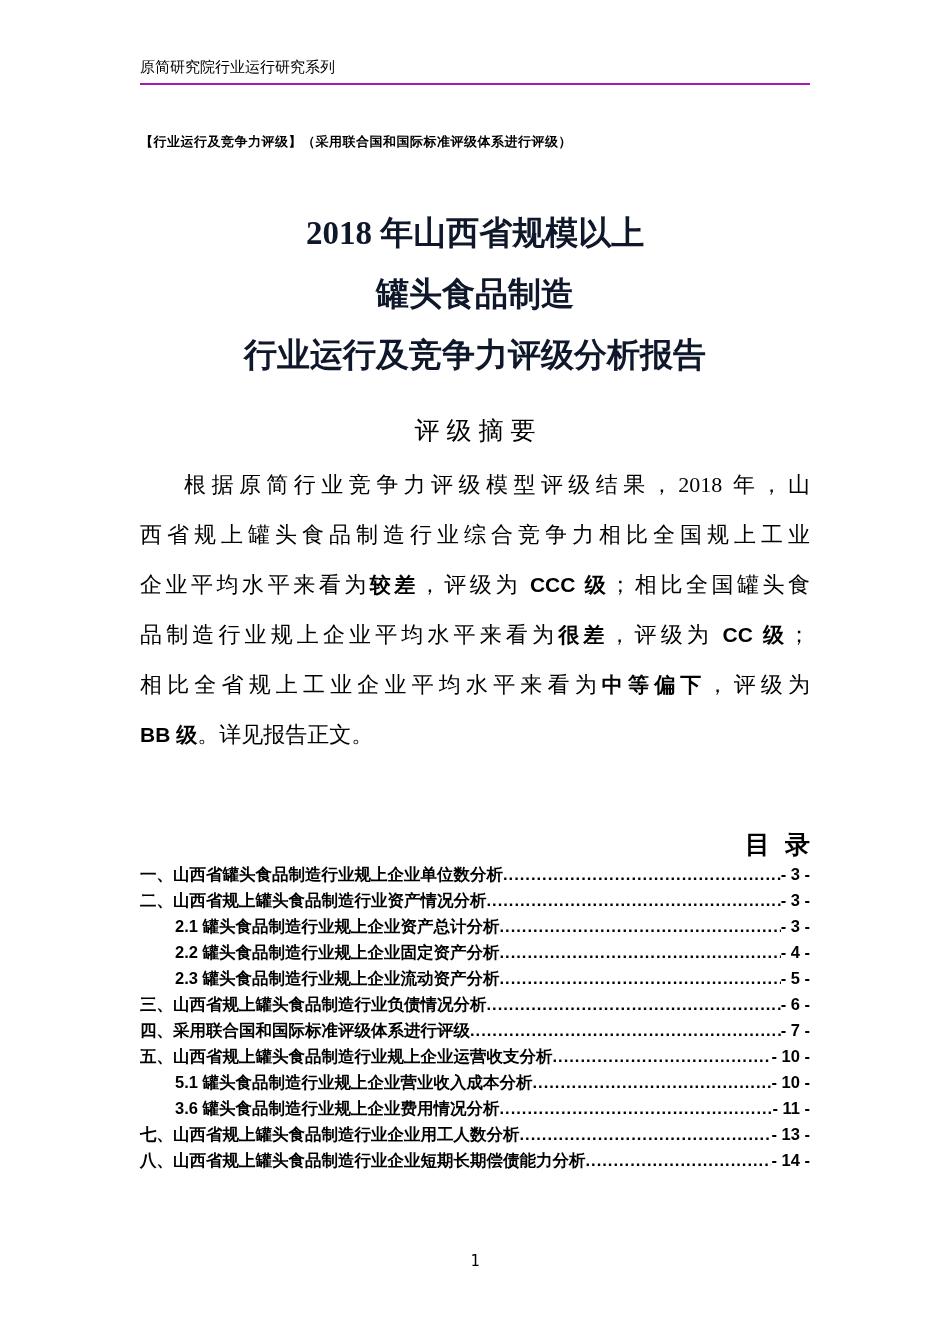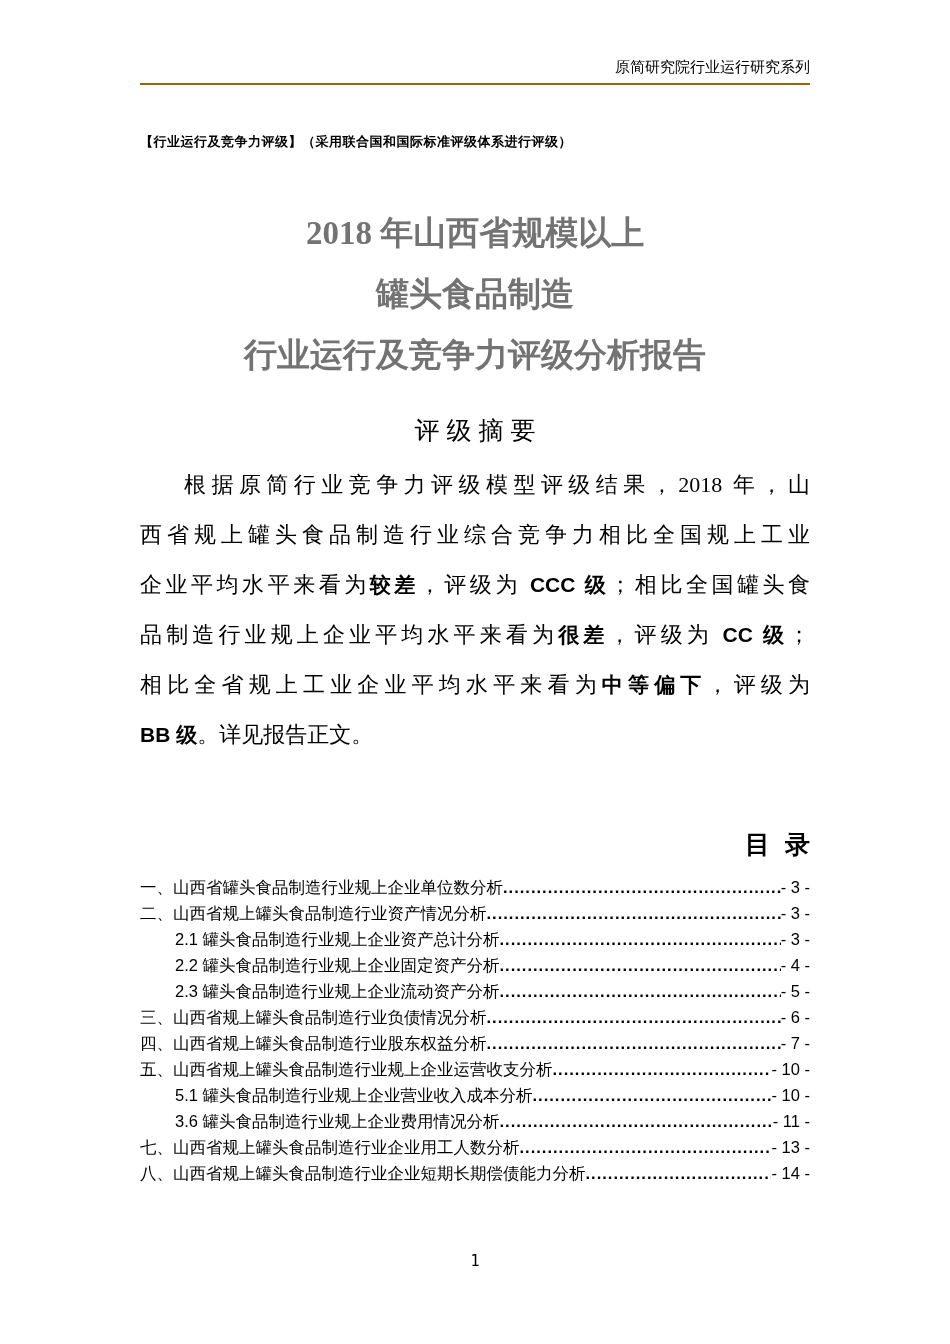--- a/index.html
+++ b/index.html
@@ -15,26 +15,26 @@
   .page {
     position: relative;
     width: 950px;
     height: 1344px;
     padding: 58px 140px 0 140px;
   }
 
   
   .page-header {
     display: flex;
-    justify-content: flex-end;
+    justify-content: flex-start;
     align-items: flex-end;
     font-family: "Liberation Sans", "DejaVu Sans", sans-serif;
     font-size: 15px;
     padding-bottom: 6px;
-    border-bottom: 2px solid #a16207;
+    border-bottom: 2px solid #a21caf;
   }
 
   
   .report-subtitle {
     margin-top: 48px;
     font-family: "Liberation Sans", "DejaVu Sans", sans-serif;
     font-weight: bold;
     font-size: 13px;
     letter-spacing: 0.5px;
   }
@@ -72,23 +72,22 @@
 
   
   .toc-heading {
     margin-top: 68px;
     text-align: right;
     font-family: Liberation Mono, monospace;
     font-weight: bold;
     font-size: 25px;
   }
   .toc-list {
-    margin-top: 13px;
-    font-family: "Liberation Sans", "DejaVu Sans", sans-serif;
-    font-weight: normal;
+    font-family: "Liberation Sans", "DejaVu Sans", sans-serif;
+    font-weight: bold;
     font-size: 16.5px;
   }
   .toc-entry {
     display: flex;
     align-items: baseline;
     height: 26px;
     line-height: 26px;
     cursor: pointer;
   }
   .toc-entry.level2 { padding-left: 35px; }
@@ -122,21 +121,21 @@
 
 <div class="page">
 
   <div class="page-header">
     <span>原简研究院</span>
     <span>行业运行研究系列</span>
   </div>
 
   <div class="report-subtitle">【行业运行及竞争力评级】（采用联合国和国际标准评级体系进行评级）</div>
 
-  <div class="report-title" id="report-title" style="color: #737373;">
+  <div class="report-title" id="report-title" style="color: #0f172a;">
     <div>2018 年山西省规模以上</div>
     <div>罐头食品制造</div>
     <div>行业运行及竞争力评级分析报告</div>
   </div>
 
   <div class="summary-heading">评 级 摘 要</div>
 
   <div class="summary-para" id="summary-para">
       <div class="para-line first"><span>根据原简行业竞争力评级模型评级结果，2018 年，山</span></div>
       <div class="para-line"><span>西省规上罐头食品制造行业综合竞争力相比全国规上工业</span></div>
@@ -173,21 +172,21 @@
         <span class="toc-label">2.3 罐头食品制造行业规上企业流动资产分析</span>
         <span class="toc-leader"></span>
         <span class="toc-page">- 5 -</span>
       </div>
       <div class="toc-entry level1">
         <span class="toc-label">三、山西省规上罐头食品制造行业负债情况分析</span>
         <span class="toc-leader"></span>
         <span class="toc-page">- 6 -</span>
       </div>
       <div class="toc-entry level1">
-        <span class="toc-label">四、山西省规上罐头食品制造行业股东权益分析</span>
+        <span class="toc-label">四、采用联合国和国际标准评级体系进行评级</span>
         <span class="toc-leader"></span>
         <span class="toc-page">- 7 -</span>
       </div>
       <div class="toc-entry level1">
         <span class="toc-label">五、山西省规上罐头食品制造行业规上企业运营收支分析</span>
         <span class="toc-leader"></span>
         <span class="toc-page">- 10 -</span>
       </div>
       <div class="toc-entry level2">
         <span class="toc-label">5.1 罐头食品制造行业规上企业营业收入成本分析</span>

